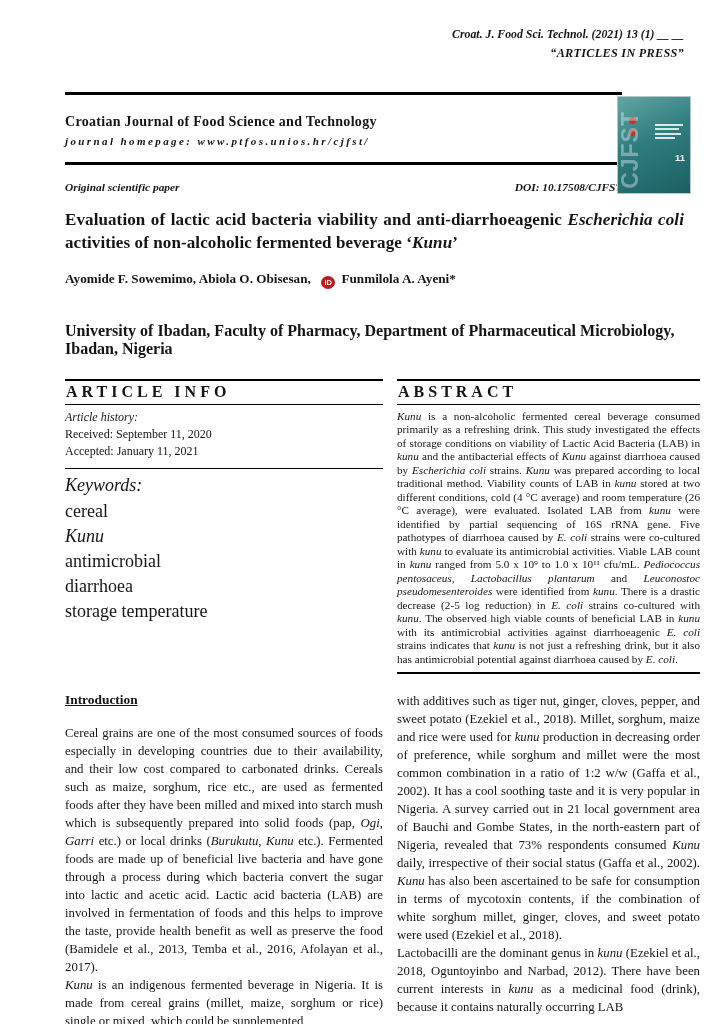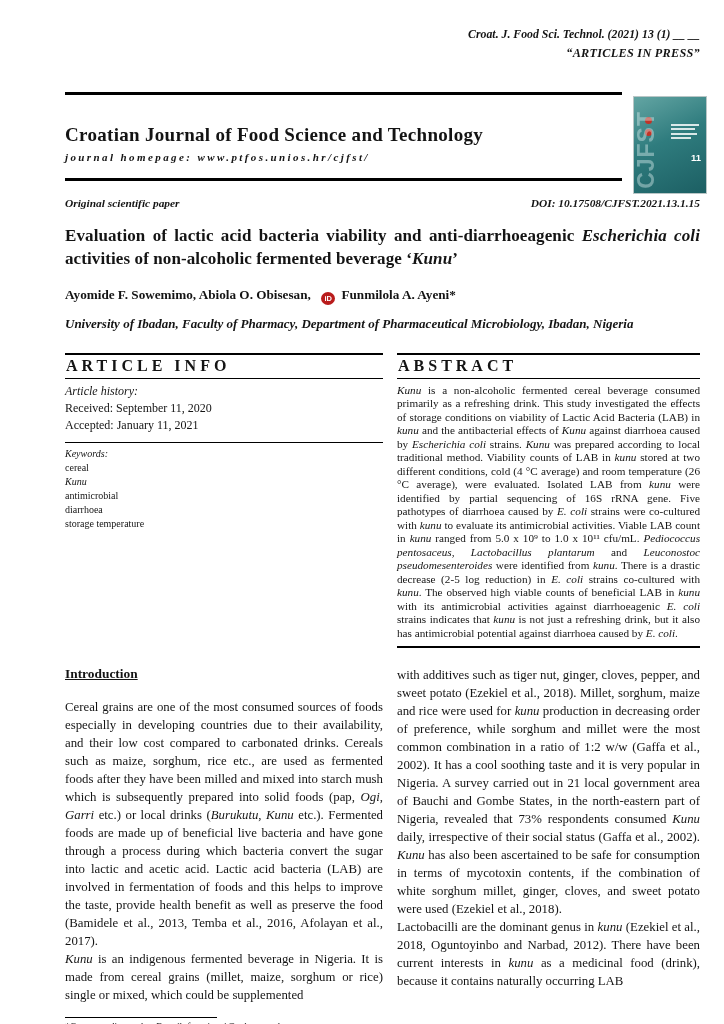--- a/index.html
+++ b/index.html
@@ -1,30 +1,30 @@
 <!DOCTYPE html>
 <html><head>
 <meta charset="utf-8">
 <style>
   html,body{margin:0;padding:0;}
   body{
     width:724px;height:1024px;background:#ffffff;color:#141414;
     font-family:"Liberation Serif", serif;position:relative;overflow:hidden;
   }
-  .page{position:absolute;inset:0;padding:26px 24px 0 65px;box-sizing:border-box;}
+  .page{position:absolute;inset:0;padding:26px 40px 0 65px;box-sizing:border-box;}
 
   
   .running-head{text-align:right;font-style:italic;font-weight:bold;font-size:11.8px;line-height:1.5;}
   .running-head .aip{font-size:12.2px;letter-spacing:0.3px;}
 
   
   .journal-header{position:relative;margin-top:30px;}
   .rule{background:#000;width:557px;}
   .rule.thick{height:3px;}
-  .journal-title{font-weight:bold;font-size:19px;letter-spacing:0.3px;margin:29px 0 5px 0;}
+  .journal-title{font-weight:bold;font-size:14px;letter-spacing:0.3px;margin:19px 0 5px 0;}
   .journal-homepage{font-style:italic;font-size:11px;letter-spacing:2.4px;margin:0 0 15px 0;font-weight:bold;}
   .cover{
     position:absolute;top:5px;right:-6px;width:72px;height:96px;
     background:linear-gradient(155deg,#63a5a3 0%,#2f7c7e 45%,#1c5f63 100%);
     box-shadow:0 0 0 1px #b9c6c6;
   }
   .cover .dot{position:absolute;width:7px;height:7px;border-radius:50%;background:#c23327;}
   .cover .dot.d1{left:11px;top:20px;}
   .cover .dot.d2{left:11px;top:32px;}
   .cover .vert{
@@ -50,37 +50,37 @@
   
   .article-title{
     font-size:17px;font-weight:bold;line-height:23px;margin:15px 0 0 0;
     text-align:justify;letter-spacing:0.1px;
   }
   .authors{margin-top:17px;font-size:13.2px;font-weight:bold;}
   .orcid{
     display:inline-flex;width:14px;height:13px;border-radius:50%;background:#b91c1c;color:#fff;
     font-size:7.5px;align-items:center;justify-content:center;
     font-family:"Liberation Sans", sans-serif;font-style:normal;font-weight:bold;
-    vertical-align:-2px;margin:0 3px 0 7px;
+    vertical-align:-2px;margin:0 3px 16px 7px;
   }
-  .affiliation{margin-top:11px;font-size:13px;font-style:italic;font-weight:bold;}
+  .affiliation{margin-top:17px;font-size:16px;font-weight:bold;}
 
   
   .info-abstract{display:flex;gap:14px;margin-top:21px;align-items:flex-start;}
   .col-left{width:318px;flex:0 0 auto;box-sizing:border-box;}
   .col-right{width:303px;flex:0 0 auto;box-sizing:border-box;}
   .info-box,.abstract-box{border-top:2.5px solid #000;}
   .box-heading{
     font-size:16px;font-weight:bold;letter-spacing:4px;padding:2px 0 3px 1px;
     border-bottom:1.5px solid #000;
   }
   .history{padding:4px 0 9px 0;font-size:12px;line-height:1.4;}
   .lbl-italic{font-style:italic;}
   .divider{border-top:1.5px solid #000;}
-  .keywords{padding:4px 0 2px 0;font-size:10px;line-height:1.4;}
+  .keywords{padding:4px 0 2px 0;font-size:18px;line-height:1.4;}
   .abstract-text{
     font-size:11.2px;line-height:13.5px;text-align:justify;padding:5px 0 6px 0;
     border-bottom:2.5px solid #000;
   }
 
   
   .main-cols{display:flex;gap:14px;margin-top:18px;}
   .main-cols p{margin:0;font-size:12.8px;line-height:18px;text-align:justify;}
   .section-heading{font-size:13.4px;font-weight:bold;margin:0 0 16px 0;text-decoration:underline;}
 

